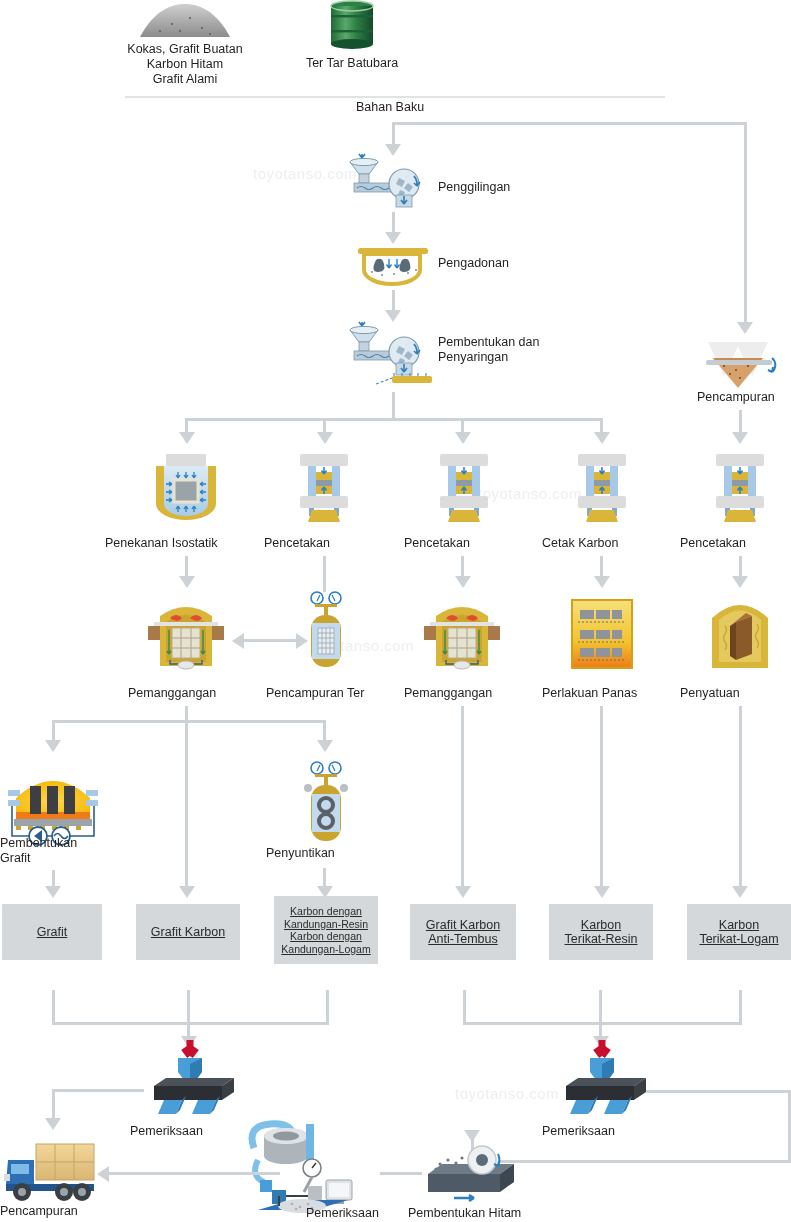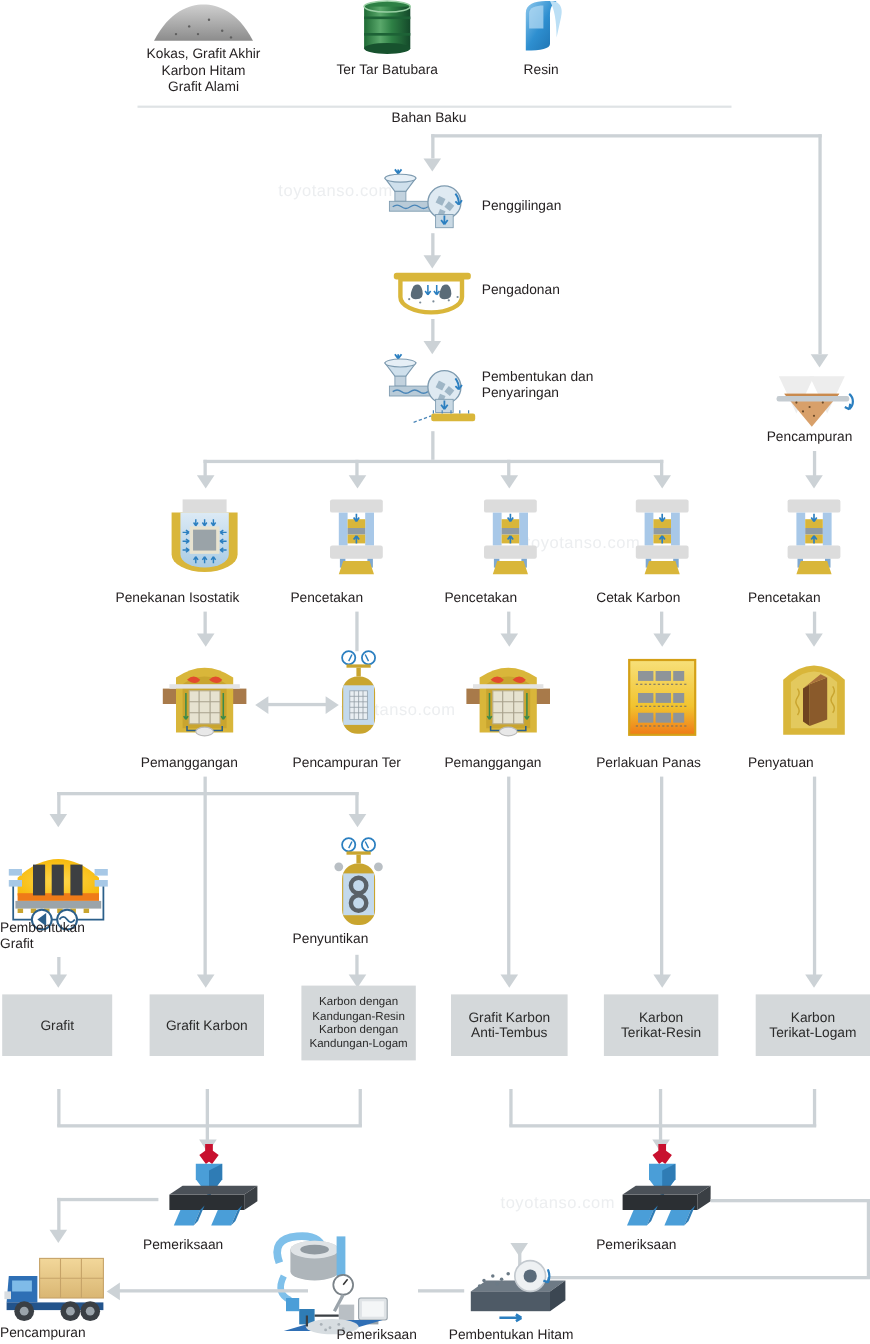--- a/index.html
+++ b/index.html
@@ -1,21 +1,21 @@
 <!DOCTYPE html>
 <html><head>
 <meta charset="utf-8">
 <style>
   html,body{margin:0;padding:0;background:#ffffff;}
   body{font-family:"Liberation Sans","DejaVu Sans",sans-serif;color:#231f20;}
   #canvas{position:relative;width:791px;height:1222px;overflow:hidden;background:#fff;}
   .node{position:absolute;text-align:center;}
   .lbl{font-size:12.5px;line-height:15px;color:#231f20;white-space:nowrap;}
   .prod{position:absolute;background:#d4d8da;display:flex;align-items:center;justify-content:center;text-align:center;}
-  .prod .ptxt{font-size:12.5px;line-height:14.5px;color:#2b2b2b;}
+  .prod .ptxt{font-size:12.5px;line-height:14.5px;color:#2b2b2b;text-decoration:underline;}
   .prod .ptxt.sm{font-size:10.5px;line-height:12.5px;}
   .ln{position:absolute;background:#ccd2d6;}
   .hl{height:3px;}
   .vl{width:3px;}
   .arw{position:absolute;width:0;height:0;}
   .arw-d{border-left:8px solid transparent;border-right:8px solid transparent;border-top:12px solid #ccd2d6;}
   .arw-l{border-top:8px solid transparent;border-bottom:8px solid transparent;border-right:12px solid #ccd2d6;}
   .arw-r{border-top:8px solid transparent;border-bottom:8px solid transparent;border-left:12px solid #ccd2d6;}
   .wm{position:absolute;color:#eceef0;font-size:15px;letter-spacing:.5px;pointer-events:none;}
   .sep{position:absolute;background:#dfe3e5;height:2px;}
@@ -41,21 +41,21 @@
       </defs>
       <path d="M30 33 C44 6 62 0 75 0 C88 0 106 6 120 33 Z" fill="url(#gpile)"></path>
       <circle cx="62" cy="20" r="1.1" fill="#5f5f5f"></circle>
         <circle cx="80" cy="14" r="1.1" fill="#5f5f5f"></circle>
       <circle cx="92" cy="24" r="1.1" fill="#5f5f5f"></circle>
         <circle cx="50" cy="27" r="1.1" fill="#5f5f5f"></circle>
       <circle cx="70" cy="27" r="1.1" fill="#5f5f5f"></circle>
         <circle cx="100" cy="30" r="1.1" fill="#5f5f5f"></circle>
     </svg>
     <div class="lbl" style="margin-top:4px;">
-      <div>Kokas, Grafit Akhir</div>
+      <div>Kokas, Grafit Buatan</div>
       <div>Karbon Hitam</div>
       <div>Grafit Alami</div>
     </div>
   </div>
 
   <div class="node" style="left:300px;top:0px;width:104px;">
     <svg width="104" height="50">
       <defs>
         <linearGradient id="gdrum" x1="0" y1="0" x2="1" y2="0">
           <stop offset="0" stop-color="#1f6b35"></stop>
@@ -67,35 +67,20 @@
       <ellipse cx="52" cy="6" rx="21" ry="5" fill="#2e8045"></ellipse>
       <rect x="31" y="6" width="42" height="38" fill="url(#gdrum)"></rect>
       <ellipse cx="52" cy="44" rx="21" ry="5" fill="#17522e"></ellipse>
       <ellipse cx="52" cy="6" rx="21" ry="5" fill="none" stroke="#9ad0a5" stroke-width="1.4"></ellipse>
       <rect x="31" y="15" width="42" height="2.4" fill="#1d6236"></rect>
       <rect x="31" y="30" width="42" height="2.4" fill="#1d6236"></rect>
     </svg>
     <div class="lbl" style="margin-top:6px;">Ter Tar Batubara</div>
   </div>
 
-  <div class="node" style="left:440px;top:0px;width:104px;">
-    <svg width="104" height="50">
-      <defs>
-        <linearGradient id="gres" x1="0" y1="0" x2="1" y2="1">
-          <stop offset="0" stop-color="#8fc9ee"></stop>
-            <stop offset="0.5" stop-color="#2e8fd0"></stop>
-          <stop offset="1" stop-color="#1d6fad"></stop>
-        </linearGradient>
-      </defs>
-      <path d="M38 46 L38 12 C38 4 46 1 56 1 L66 1 C60 5 60 10 60 16 L60 40 C60 44 52 46 38 46 Z" fill="url(#gres)"></path>
-      <path d="M60 1 C70 1 72 8 70 16 L66 34 C66 20 64 8 60 1 Z" fill="#bbdff5"></path>
-      <path d="M41 12 C41 7 47 5 54 5 L54 26 L41 26 Z" fill="#b7dcf4" opacity=".7"></path>
-    </svg>
-    <div class="lbl" style="margin-top:6px;">Resin</div>
-  </div>
 
 
   <div class="sep" style="left:125px;top:96px;width:540px;"></div>
   <div class="lbl" style="position:absolute;left:356px;top:100px;">Bahan Baku</div>
 
   <div class="ln vl" style="left:392px;top:122px;height:22px;"></div>
   <div class="ln hl" style="left:392px;top:122px;width:355px;"></div>
   <div class="ln vl" style="left:744px;top:122px;height:200px;"></div>
   <div class="arw arw-d" style="left:385px;top:144px;"></div>
   <div class="arw arw-d" style="left:737px;top:322px;"></div>

